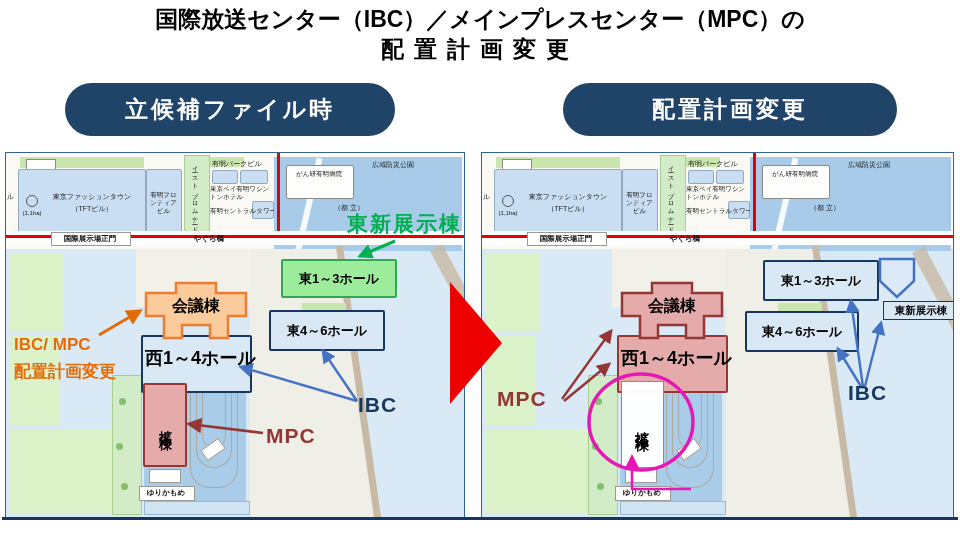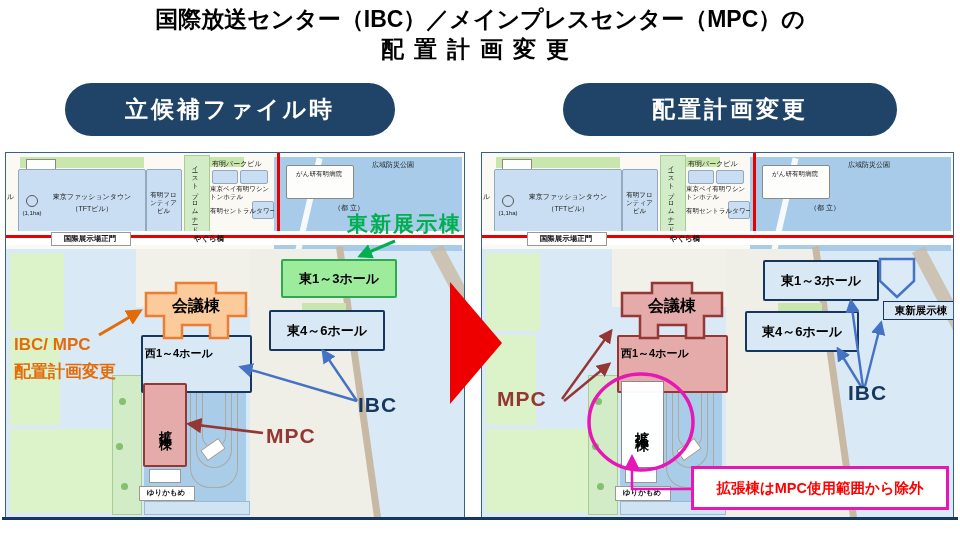--- a/index.html
+++ b/index.html
@@ -53,21 +53,21 @@
   .ibc{color:#17375E;font-size:21px;letter-spacing:1px;}
   .mpc{color:#943634;font-size:21px;letter-spacing:1px;}
   .venue{color:#00B050;font-size:21px;letter-spacing:2px;}
   .shared{color:#E36C0A;font-size:17px;line-height:27px;}
   .eastnew{position:absolute;z-index:8;background:#D9E8F5;border:1.2px solid #17365D;
            display:flex;align-items:center;justify-content:center;font-size:10.5px;font-weight:bold;color:#000;}
   .callout{position:absolute;z-index:9;background:#fff;border:3px solid #E617B4;
            display:flex;align-items:center;justify-content:center;
            color:#FF0000;font-size:14.5px;font-weight:bold;white-space:nowrap;}
   .conf-label{position:absolute;z-index:7;font-size:16px;font-weight:bold;color:#000;text-align:center;}
-  .west-label{position:absolute;z-index:7;font-size:11px;font-weight:bold;color:#000;}
+  .west-label{position:absolute;z-index:7;font-size:18px;font-weight:bold;color:#000;}
   .bottomrule{position:absolute;left:2px;top:517px;width:956px;height:3px;background:#17365D;z-index:12;}
   .bigarrow{position:absolute;left:444px;top:274px;width:64px;height:136px;z-index:20;}
 </style>
 </head>
 <body>
 
 <div class="stage">
 
   <div class="title">
     <div class="l1">国際放送センター（IBC）／メインプレスセンター（MPC）の</div>
@@ -254,21 +254,20 @@
       <line x1="381" y1="234" x2="369" y2="148" stroke="#4472C4" stroke-width="2.4" marker-end="url(#mB2)"></line>
       <line x1="380" y1="235" x2="356" y2="196" stroke="#4472C4" stroke-width="2.4" marker-end="url(#mB2)"></line>
       <line x1="383" y1="233" x2="399" y2="170" stroke="#4472C4" stroke-width="2.4" marker-end="url(#mB2)"></line>
       <ellipse cx="159" cy="269" rx="52" ry="48" fill="none" stroke="#E617B4" stroke-width="3.5"></ellipse>
       <polyline points="209,336 150,336 150,304" fill="none" stroke="#E617B4" stroke-width="2.5" marker-end="url(#mM2)"></polyline>
     </svg>
     <div class="conf-label" style="left:150px;top:143px;width:80px">会議棟</div>
     <div class="eastnew" style="left:401px;top:148px;width:74px;height:17px">東新展示棟</div>
     <div class="maplabel ibc" style="left:366px;top:228px">IBC</div>
     <div class="maplabel mpc" style="left:15px;top:234px">MPC</div>
-    <div class="callout" style="left:209px;top:313px;width:252px;height:38px">拡張棟はMPC使用範囲から除外</div>
   </div>
 
   <svg class="bigarrow">
     <polygon points="6,8 6,130 58,69" fill="#EE0000"></polygon>
   </svg>
 
   <div class="bottomrule"></div>
 </div>
 
 </body></html>

